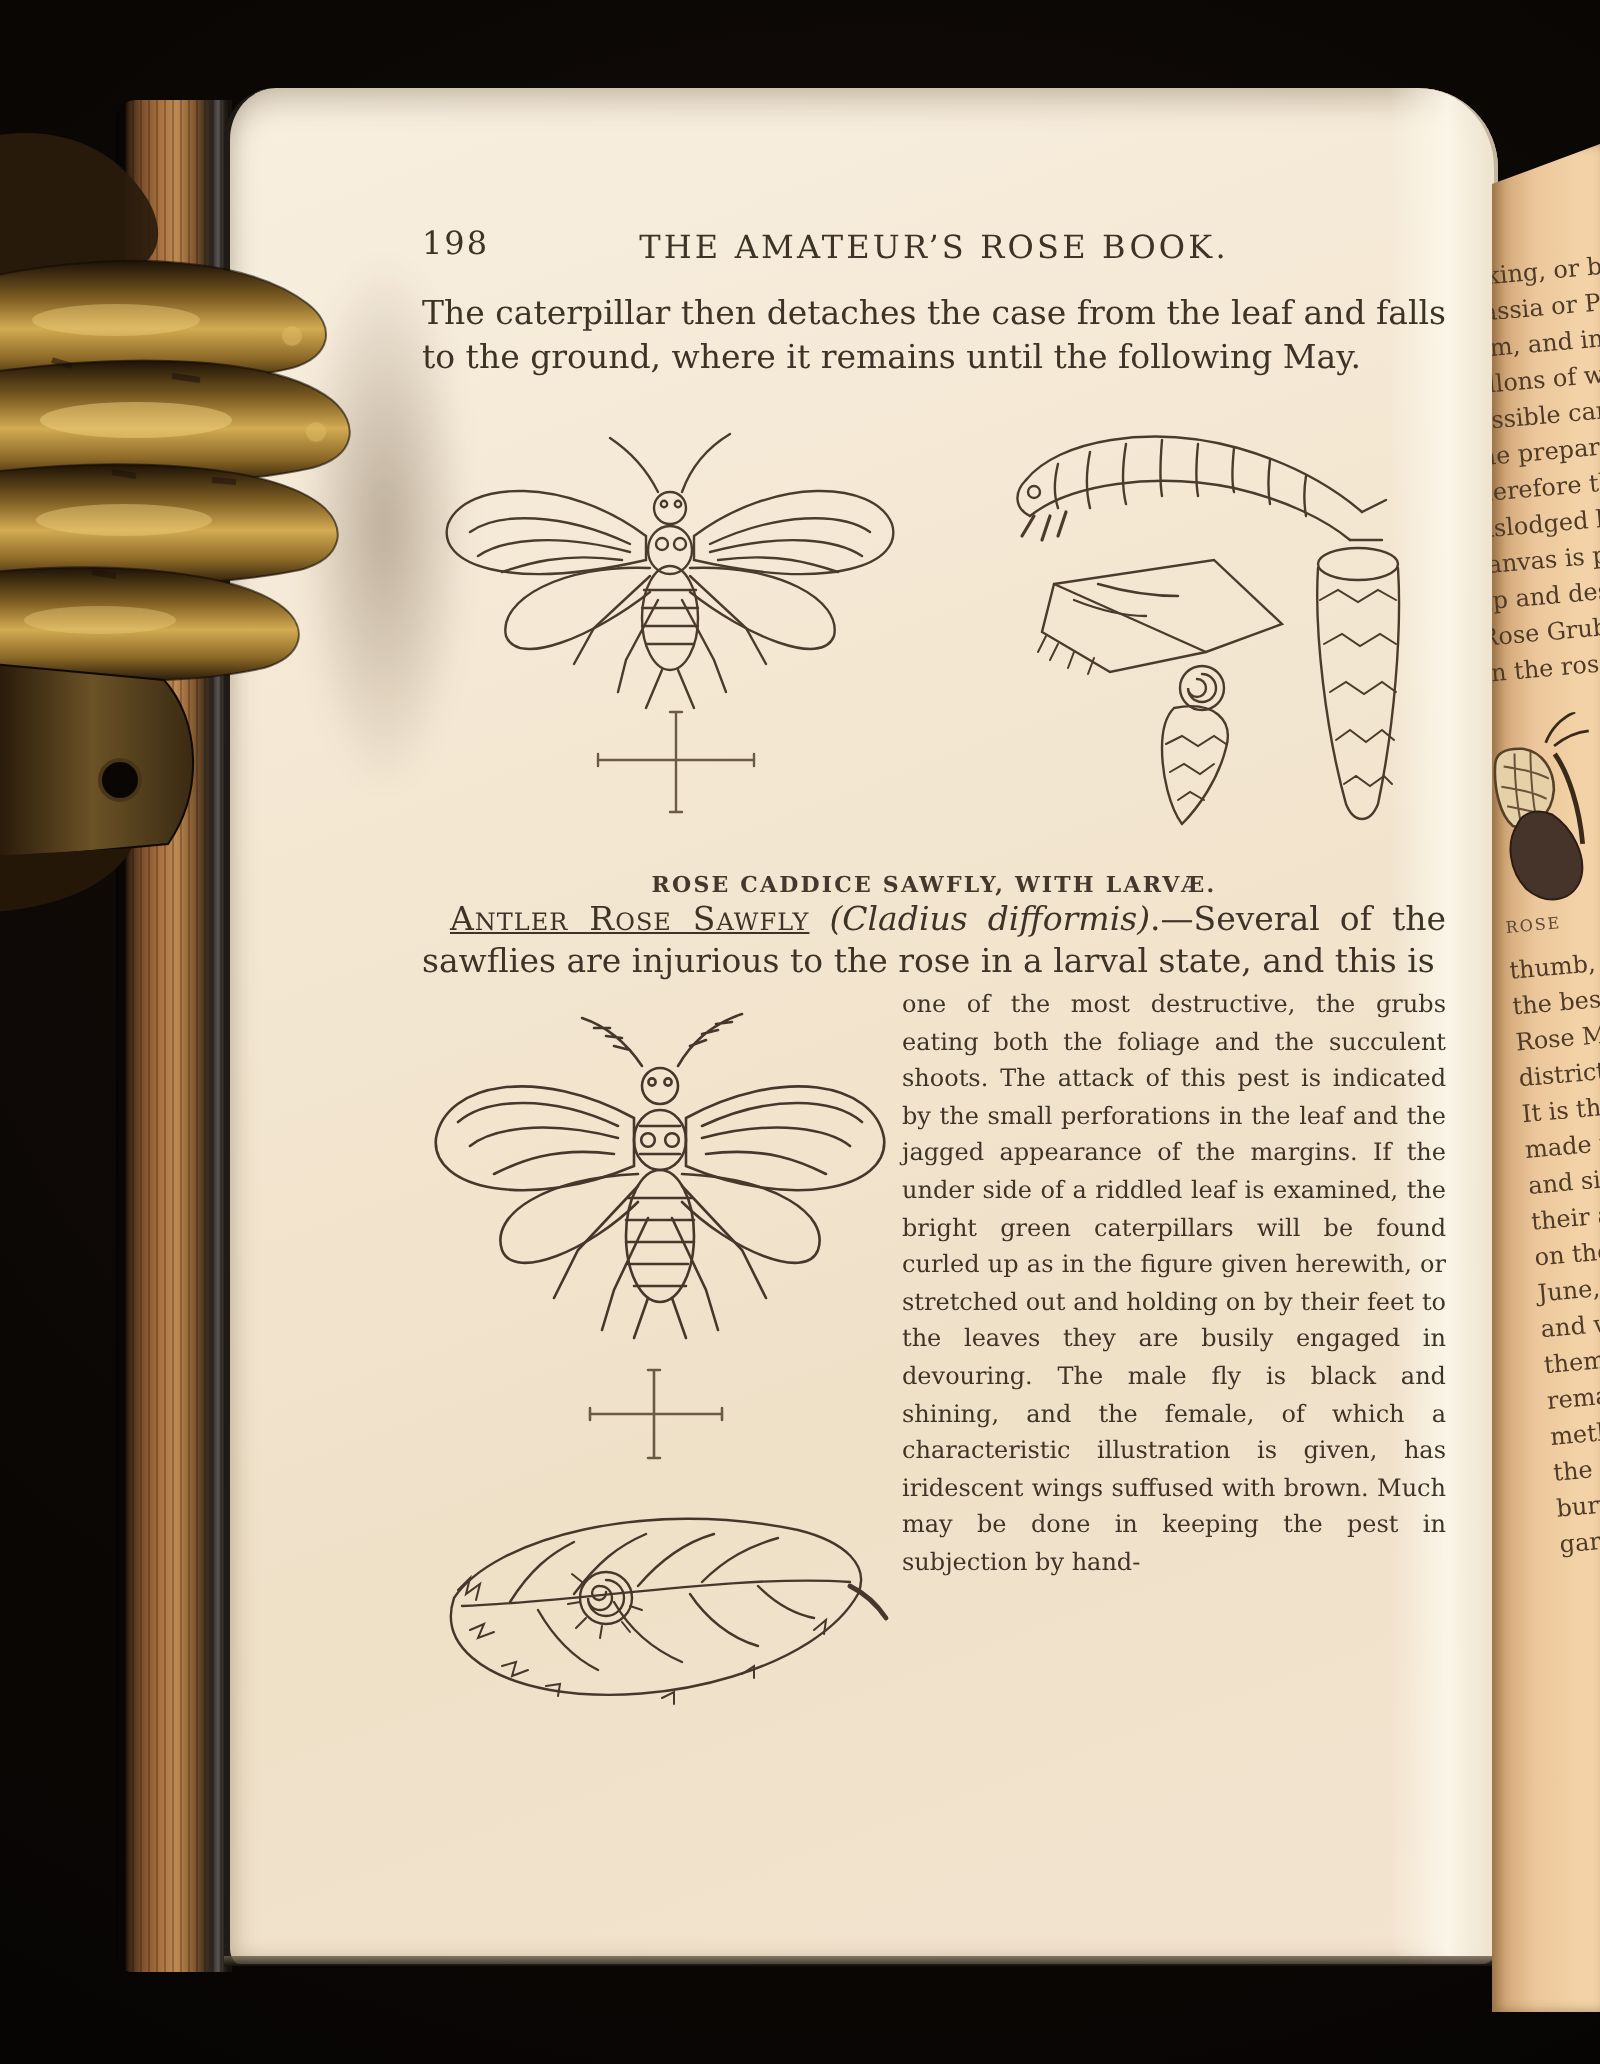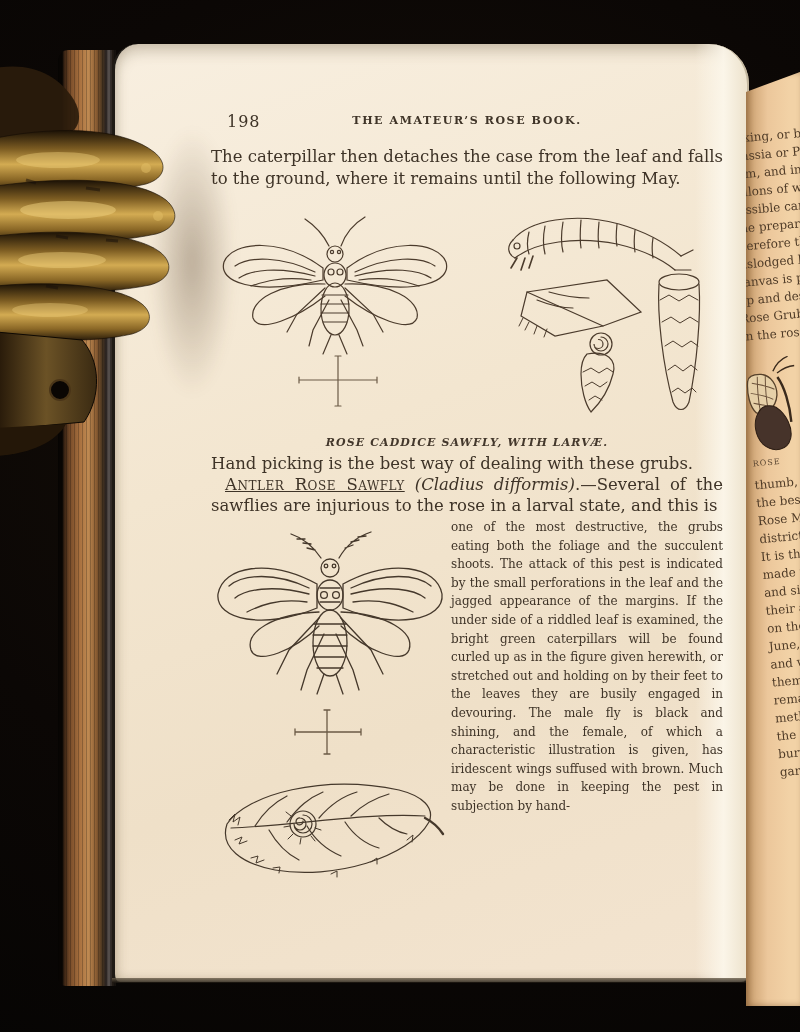--- a/index.html
+++ b/index.html
@@ -47,27 +47,27 @@
 
   
   .hand{position:absolute;left:-4px;top:60px;width:192px;height:402px;z-index:5;}
   .hand-shadow{position:absolute;left:150px;top:128px;width:84px;height:268px;z-index:4;
        background:radial-gradient(closest-side,rgba(66,44,22,.32),rgba(66,44,22,0));
        filter:blur(6px);}
 
   
   .text-block{position:absolute;left:96px;top:66px;width:512px;color:#3e3327;}
   .header{position:relative;height:24px;}
-  .pageno{position:absolute;left:16px;top:2px;font-size:16px;letter-spacing:1px;}
+  .pageno{position:absolute;left:0;top:2px;font-size:16px;letter-spacing:1px;}
   .running-title{position:absolute;left:0;right:0;top:4px;text-align:center;
-       font-size:11px;letter-spacing:1.6px;font-weight:bold;}
+       font-size:16px;letter-spacing:1.6px;font-weight:normal;}
   .para1{margin-top:12px;font-size:16.5px;line-height:22px;text-align:justify;}
   .fig1{margin-top:6px;}
   .caption{ text-align:center;font-size:11px;letter-spacing:1.1px;font-weight:bold;color:#44382c;}
-  .cap1{margin-top:2px;font-style:italic;}
+  .cap1{margin-top:2px;}
   .para2{margin-top:4px;font-size:16.5px;line-height:21px;}
   .para3-lead{font-size:16.5px;line-height:21px;text-align:justify;text-indent:14px;}
   .sc{font-variant:small-caps;letter-spacing:.5px;text-decoration:underline;}
   .it{font-style:italic;}
   .columns{display:flex;margin-top:2px;}
   .fig-col{width:240px;flex:none;}
   .text-col{width:272px;flex:none;font-size:12px;line-height:18.6px;text-align:justify;}
   .cap2{font-size:10.5px;margin-top:2px;}
   svg{display:block;}
 </style>
@@ -135,21 +135,20 @@
         </g>
 
         <g>
           <ellipse cx="468" cy="86" rx="20" ry="8"></ellipse>
           <path d="M448,88 C446,120 452,170 462,206 C466,216 474,216 478,206 C486,168 490,120 488,88"></path>
           <path d="M449,104 l9,-5 l10,6 l10,-6 l9,5 M451,126 l9,-5 l9,6 l10,-6 l8,5 M454,150 l8,-5 l9,6 l9,-6 l7,5 M457,174 l7,-5 l8,6 l8,-6 l6,5 M461,196 l6,-4 l7,5 l7,-5 l4,4" stroke-width="1"></path>
         </g>
       </svg>
 
       <div class="caption cap1">ROSE CADDICE SAWFLY, WITH LARVÆ.</div>
-      <div class="para2">Hand picking is the best way of dealing with these grubs.</div>
 
       <div class="para3-lead">
         <span class="sc">Antler Rose Sawfly</span>
         <span class="it">(Cladius difformis)</span><span>.—Several of the sawflies are injurious to the rose in a larval state, and this is</span>
       </div>
 
       <div class="columns">
         <div class="fig-col">
 
           <svg width="238" height="250" viewBox="0 0 238 250" fill="none" stroke="#45382b" stroke-width="1.3" stroke-linecap="round">

